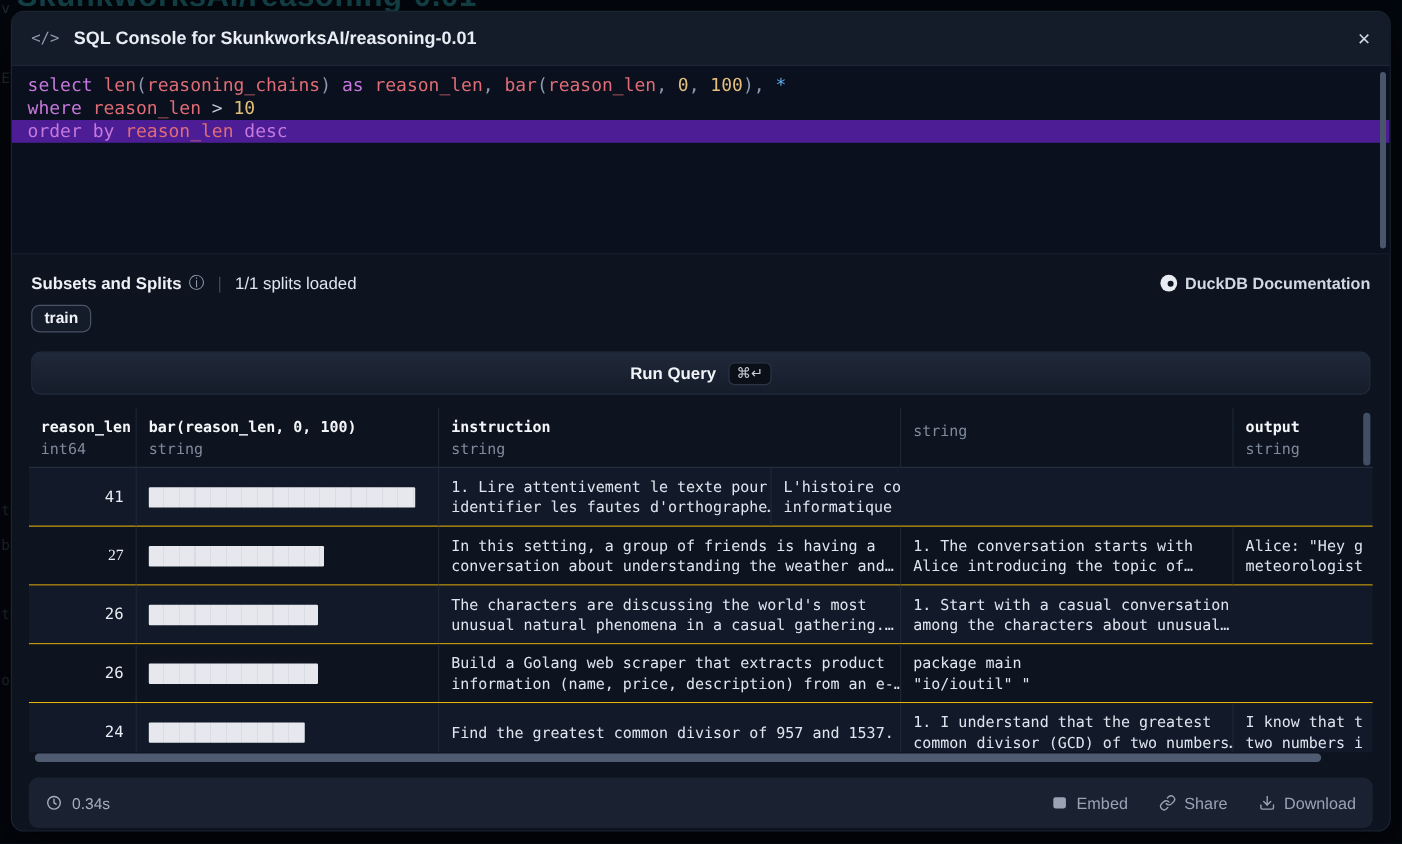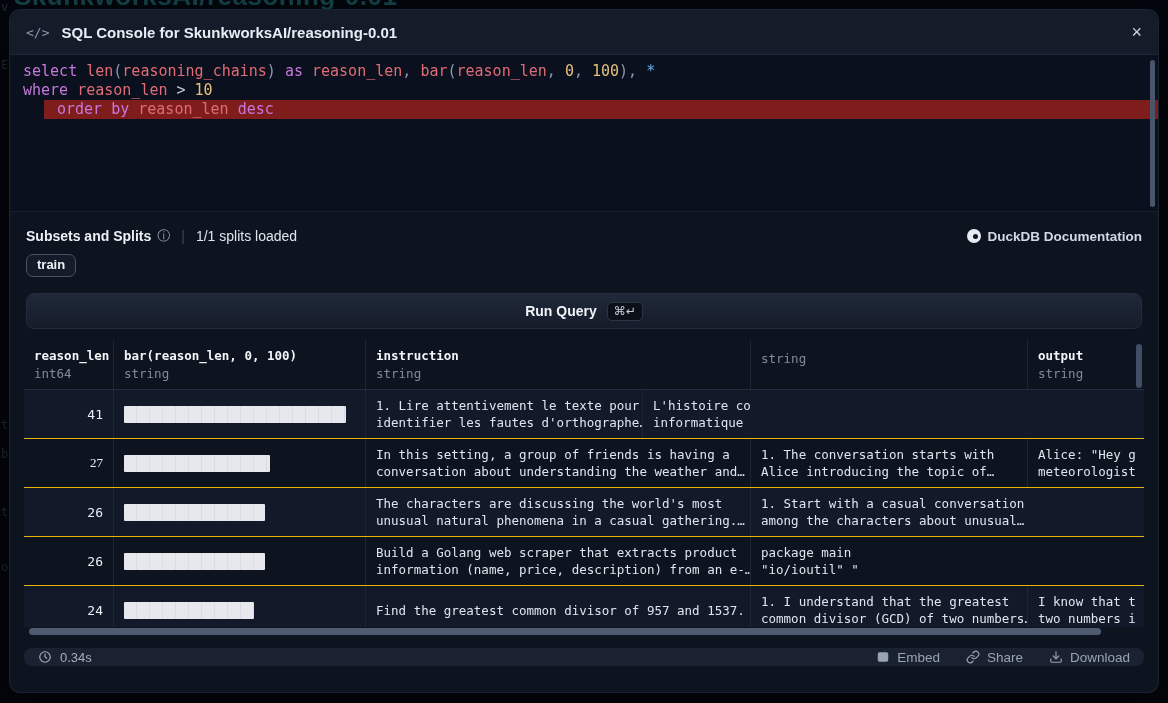--- a/index.html
+++ b/index.html
@@ -38,21 +38,21 @@
   .close-btn {
     margin-left:auto; background:none; border:none; cursor:pointer;
     color:#cfd6e0; font-size:18px; line-height:1;
   }
 
   
   .editor { position:relative; background:#0a101d; height:157px; padding-top:7px;
             border-bottom:1px solid #161e2c; }
   .ed-line { height:19px; padding-left:13px; white-space:pre;
              font:15px/19px "DejaVu Sans Mono", monospace; color:#c7cfdc; }
-  .ed-line.active { background:#7f1d1d;margin-left:34px; }
+  .ed-line.active { background:#4c1d95; }
   .tok-kw{color:#c678dd;} .tok-id{color:#e06c75;} .tok-num{color:#e5c07b;}
   .tok-star{color:#61afef;} .tok-pu{color:#8b98ad;} .tok-op{color:#c3ccd9;} .tok-pl{color:#c7cfdc;}
   .editor-scrollbar { position:absolute; right:3px; top:5px; width:5px; height:147px;
                       background:#49556b; border-radius:3px; }
 
   
   .splits-row { display:flex; align-items:center; margin:15px 16px 0; }
   .splits-heading { font-weight:700; font-size:14px; color:#edf0f5; }
   .info-icon { color:#98a2b4; font-size:13px; margin-left:6px; }
   .splits-divider { color:#39455a; margin:0 11px; font-size:14px; }
@@ -95,21 +95,21 @@
   .td-text { font:12.5px/17px "DejaVu Sans Mono", monospace; color:#dfe5ee; white-space:pre; }
   .bar { height:17px; background:repeating-linear-gradient(90deg,#e6e8ed 0 12px,#d9dce3 12px 13px);
          border-radius:1px; }
   .v-scrollbar { position:absolute; right:2px; top:4px; width:6px; height:44px;
                  background:#414e66; border-radius:3px; }
   .h-scroll { position:relative; height:9px; background:#0d1420; }
   .h-thumb { position:absolute; left:5px; top:1px; height:7px; width:1072px;
              background:#4e5b70; border-radius:4px; }
 
   
-  .footer { margin:12px 14px 0; height:18px; background:#1a2130; border-radius:8px;
+  .footer { margin:12px 14px 0; height:42px; background:#1a2130; border-radius:8px;
             display:flex; align-items:center; padding:0 14px; }
   .time-group { display:flex; align-items:center; gap:8px; color:#a6afbf; font-size:13px; }
   .footer-actions { margin-left:auto; display:flex; gap:26px; }
   .footer-btn { display:flex; align-items:center; gap:7px; background:none; border:none;
                 cursor:pointer; color:#99a3b3; font-size:13.5px; }
   .footer-btn svg, .time-group svg { display:block; }
 </style>
 </head>
 <body>
 

